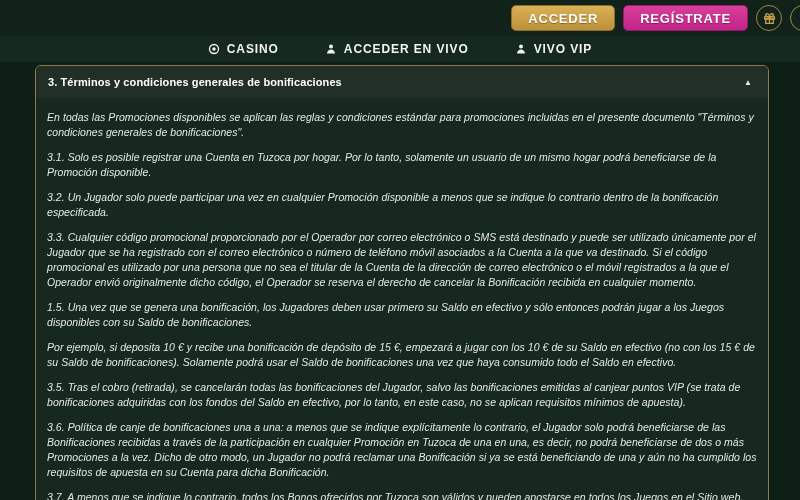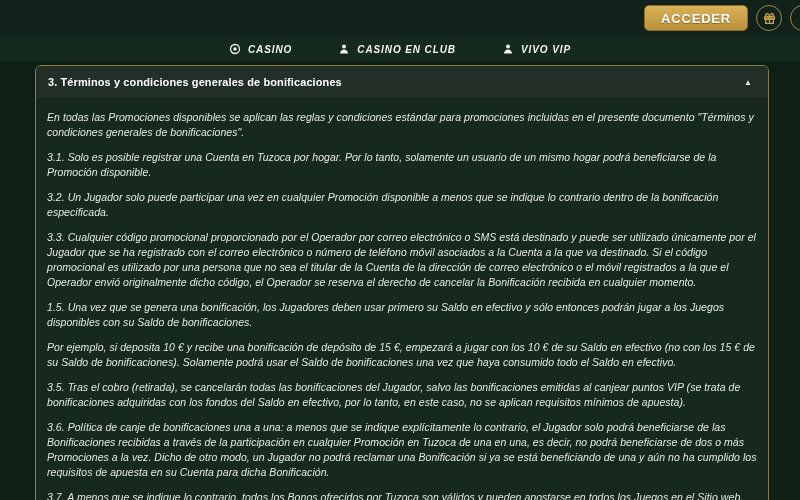--- a/index.html
+++ b/index.html
@@ -15,41 +15,42 @@
   .btn-gold { background:linear-gradient(180deg,#d9b156 0%,#bb903a 100%); border:1px solid #8f6e24; }
   .btn-pink { background:linear-gradient(180deg,#da3f9b 0%,#c02487 100%); border:1px solid #9c1a6c; }
   .circle-btn { width:26px; height:26px; border-radius:50%; border:1px solid #9d8748; background:transparent;
                 display:flex; align-items:center; justify-content:center; cursor:pointer; flex:0 0 auto; }
   .circle-btn.edge { margin-right:-20px; }
 
   
   .navbar { height:26px; background:#15291e; display:flex; align-items:center; justify-content:center; gap:46px; }
   .nav-item { display:flex; align-items:center; gap:7px; cursor:pointer; }
   .nav-item .nav-ico { display:flex; align-items:center; }
-  .nav-label { font-size:10px; font-weight:bold; letter-spacing:0.9px; color:#f2f4f2;font-style:italic; }
+  .nav-label { font-size:12px; font-weight:bold; letter-spacing:0.9px; color:#f2f4f2; }
 
   
   .main { position:relative; width:800px; height:438px; background:#0e1f15; }
   .panel { position:absolute; left:35px; top:3px; width:734px; min-height:460px;
            background:#17291f; border:1px solid #8c7a48; border-radius:6px; overflow:hidden; }
   .panel-header { position:relative; background:#212f26; padding:10px 34px 10px 12px;
                   display:flex; align-items:center; cursor:pointer; }
   .panel-title { font-size:11px; font-weight:bold; color:#ffffff; letter-spacing:0.1px; }
   .collapse-caret { position:absolute; right:16px; top:50%; transform:translateY(-50%);
                     font-size:8px; color:#e8ece9; }
   .panel-body { padding:12px 11px 14px 11px; }
   .panel-body p { font-size:10.5px; line-height:15px; color:#e3e9e4; margin-bottom:10px; letter-spacing:0.05px;font-style:italic; }
 </style>
 </head>
 <body>
 
 <div class="viewport">
 
   <div class="topbar">
     <button class="btn btn-gold">ACCEDER</button>
+    <button class="btn btn-pink">REGÍSTRATE</button>
     <div class="circle-btn">
       <span style="display:flex;">
         <svg width="13" height="13" viewBox="0 0 24 24" fill="none" stroke="#c9a24b" stroke-width="2.4">
           <rect x="3" y="9" width="18" height="4"></rect>
           <rect x="5" y="13" width="14" height="8"></rect>
           <line x1="12" y1="9" x2="12" y2="21"></line>
           <path d="M12 9c0,0 -6,0 -7,-3c-0.5,-1.6 1,-3 2.5,-3c2.5,0 4.5,3.5 4.5,6z"></path>
           <path d="M12 9c0,0 6,0 7,-3c0.5,-1.6 -1,-3 -2.5,-3c-2.5,0 -4.5,3.5 -4.5,6z"></path>
         </svg>
       </span>
@@ -69,21 +70,21 @@
       </span>
       <span class="nav-label">CASINO</span>
     </div>
     <div class="nav-item">
       <span class="nav-ico">
         <svg width="12" height="12" viewBox="0 0 24 24" fill="#f2f4f2">
           <circle cx="12" cy="7" r="4"></circle>
           <path d="M4 21c0-4.4 3.6-8 8-8s8 3.6 8 8z"></path>
         </svg>
       </span>
-      <span class="nav-label">CASINO EN CLUB</span>
+      <span class="nav-label">ACCEDER EN VIVO</span>
     </div>
     <div class="nav-item">
       <span class="nav-ico">
         <svg width="12" height="12" viewBox="0 0 24 24" fill="#f2f4f2">
           <circle cx="12" cy="7" r="4"></circle>
           <path d="M4 21c0-4.4 3.6-8 8-8s8 3.6 8 8z"></path>
         </svg>
       </span>
       <span class="nav-label">VIVO VIP</span>
     </div>

